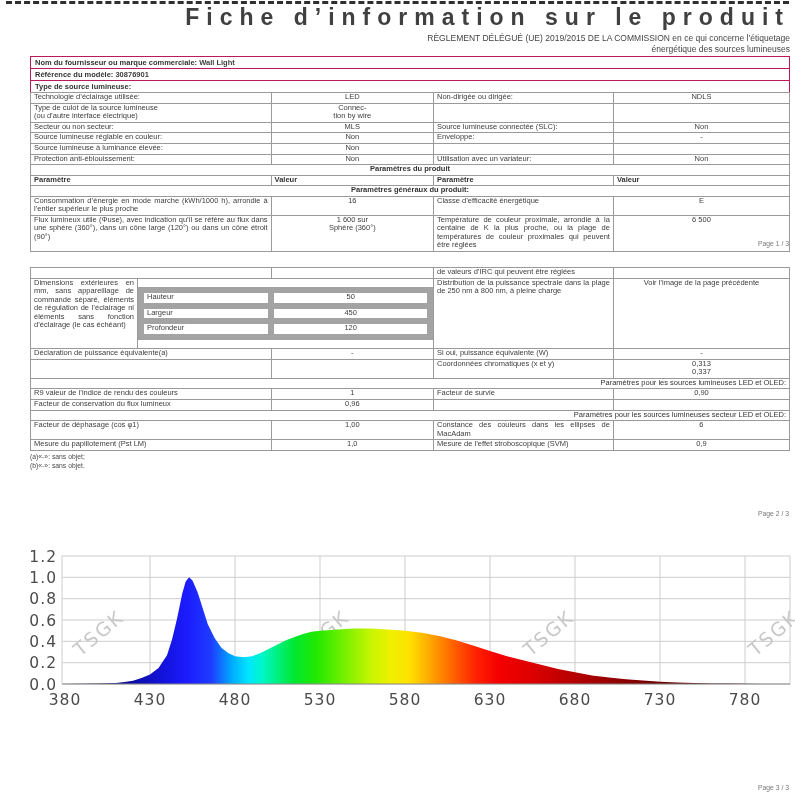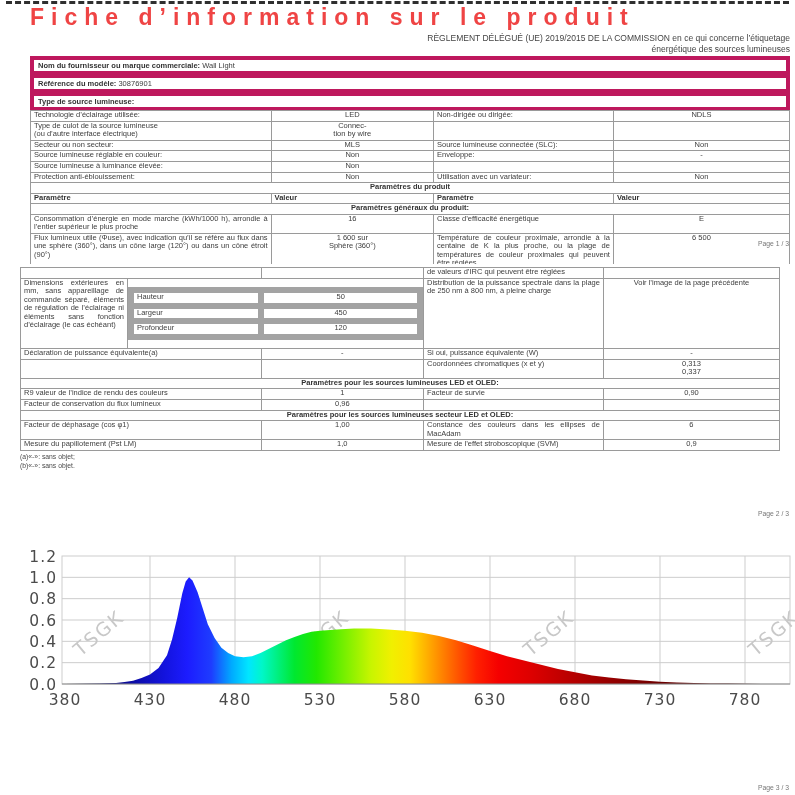--- a/index.html
+++ b/index.html
@@ -1,31 +1,31 @@
 <!DOCTYPE html>
 <html><head>
 <meta charset="utf-8">
 <style>
   html,body{margin:0;padding:0;background:#fff;}
   .page{position:relative;width:795px;height:795px;background:#fff;overflow:hidden;
         font-family:"Liberation Sans","DejaVu Sans",sans-serif;color:#3d3d3d;}
   .cutline{position:absolute;top:1px;left:6px;right:6px;border-top:3px dashed #2f2f2f;height:0;}
   .sec1{position:absolute;top:4px;left:30px;width:760px;max-height:260px;overflow:hidden;background:#fff;}
-  .sec2{position:absolute;top:268px;left:20px;width:760px;background:#fff;}
-  .title{font-size:23px;font-weight:bold;letter-spacing:7px;color:#ef4444;margin:0 0 2px 0;white-space:nowrap;}
+  .sec2{position:absolute;top:268px;left:30px;width:760px;background:#fff;}
+  .title{font-size:23px;font-weight:bold;letter-spacing:7px;color:#404040;margin:0 0 2px 0;white-space:nowrap;text-align:right;}
   .reg{font-size:8.5px;line-height:1.25;color:#444;white-space:pre-line;margin-bottom:3px;text-align:right;}
-  .inforow{border:4px solid #be185d;margin-top:-1px;padding:1px 4px;font-size:7.5px;line-height:1.2;white-space:pre-line;}
+  .inforow{border:1px solid #be185d;margin-top:-1px;padding:1px 4px;font-size:7.5px;line-height:1.2;white-space:pre-line;font-weight:bold;}
   .inforow b{color:#333;}
   table{border-collapse:collapse;width:100%;table-layout:fixed;margin-top:-1px;}
   td{border:1px solid #9a9a9a;padding:0 3px 1px 3px;font-size:7.5px;line-height:1.14;
      vertical-align:top;color:#3d3d3d;white-space:pre-line;word-wrap:break-word;}
   td.p{text-align:justify;}
   td.v{text-align:center;}
   td.sec{text-align:center;font-weight:bold;color:#333;}
-  td.secl{text-align:center;font-weight:bold;color:#333;}
+  td.secl{text-align:right;font-weight:normal;color:#333;}
   td.hdr{font-weight:bold;color:#333;}
   .dimwrap{padding:0;}
   .dimtbl{margin:0;width:100%;height:100%;}
   .dimtbl td{border:6px solid #a3a3a3;}
   .foot{font-size:6.8px;color:#4a4a4a;margin-top:2px;line-height:1.3;}
   .pagefoot{position:absolute;right:6px;font-size:6.8px;color:#777;}
   .chartbox{position:absolute;left:28px;top:546px;width:767px;height:172px;background:#fff;}
 </style>
 </head>
 <body>

